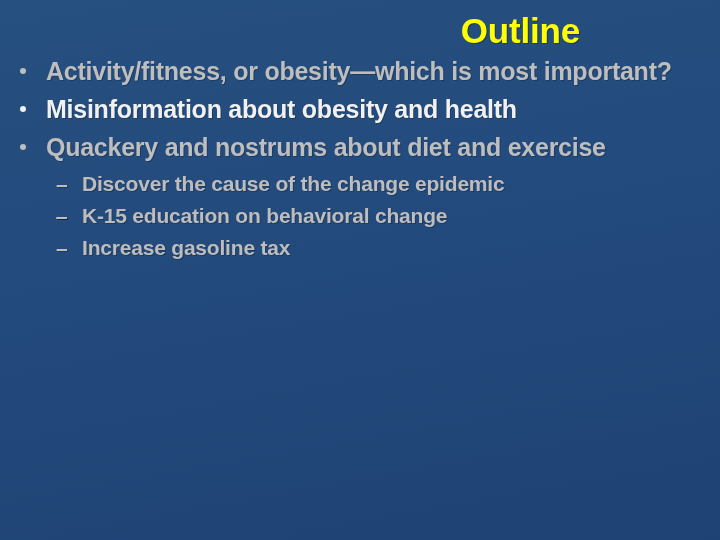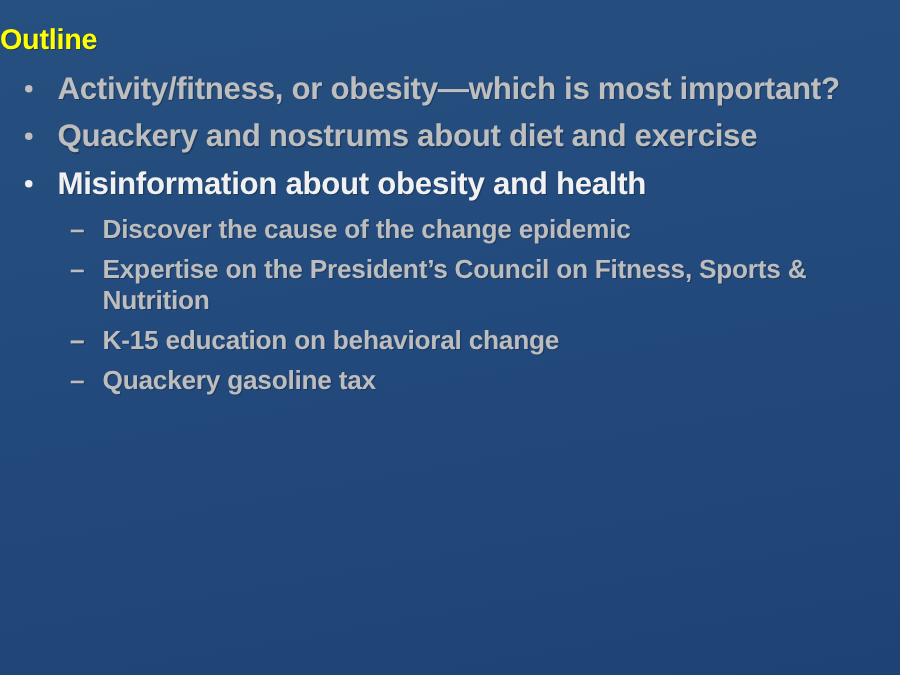--- a/index.html
+++ b/index.html
@@ -19,23 +19,23 @@
     background: #23487d;
     background-image: linear-gradient(170deg, #26507f 0%, #234a7d 45%, #1f4274 100%);
     box-sizing: border-box;
     overflow: hidden;
   }
   #slide-title {
     position: absolute;
     left: 0;
     top: 11px;
     width: 580px;
-    text-align: left;
+    text-align: right;
     color: #ffff00;
-    font-size: 23px;
+    font-size: 35px;
     font-weight: bold;
     line-height: 40px;
     letter-spacing: -0.2px;
     text-shadow: 1px 1px 0 rgba(0,0,0,0.28);
   }
   #body-list {
     position: absolute;
     left: 0;
     top: 57px;
     width: 720px;
@@ -99,52 +99,51 @@
 
   <div id="slide-title">Outline</div>
 
   <div id="body-list">
 
     <div class="l1">
       <span class="marker-dot"></span>
       <span class="txt">Activity/fitness, or obesity—which is most important?</span>
     </div>
 
+    <div class="l1 bright">
+      <span class="marker-dot"></span>
+      <span class="txt">Misinformation about obesity and health</span>
+    </div>
+
     <div class="l1">
       <span class="marker-dot"></span>
       <span class="txt">Quackery and nostrums about diet and exercise</span>
-    </div>
-
-    <div class="l1 bright">
-      <span class="marker-dot"></span>
-      <span class="txt">Misinformation about obesity and health</span>
     </div>
 
 
     <div class="sub-group">
 
       <div class="l2">
         <span class="marker-dash">–</span>
         <span class="txt">Discover the cause of the change epidemic</span>
       </div>
 
       <div class="l2">
         <span class="marker-dash">–</span>
-        <span class="txt">Expertise on the President’s Council on Fitness, Sports &amp; Nutrition</span>
       </div>
 
       <div class="l2">
         <span class="marker-dash">–</span>
       </div>
 
       <div class="l2">
         <span class="marker-dash">–</span>
         <span class="txt">K-15 education on behavioral change</span>
       </div>
 
       <div class="l2">
         <span class="marker-dash">–</span>
-        <span class="txt">Quackery gasoline tax</span>
+        <span class="txt">Increase gasoline tax</span>
       </div>
 
     </div>
   </div>
 </div>
 
 </body></html>

